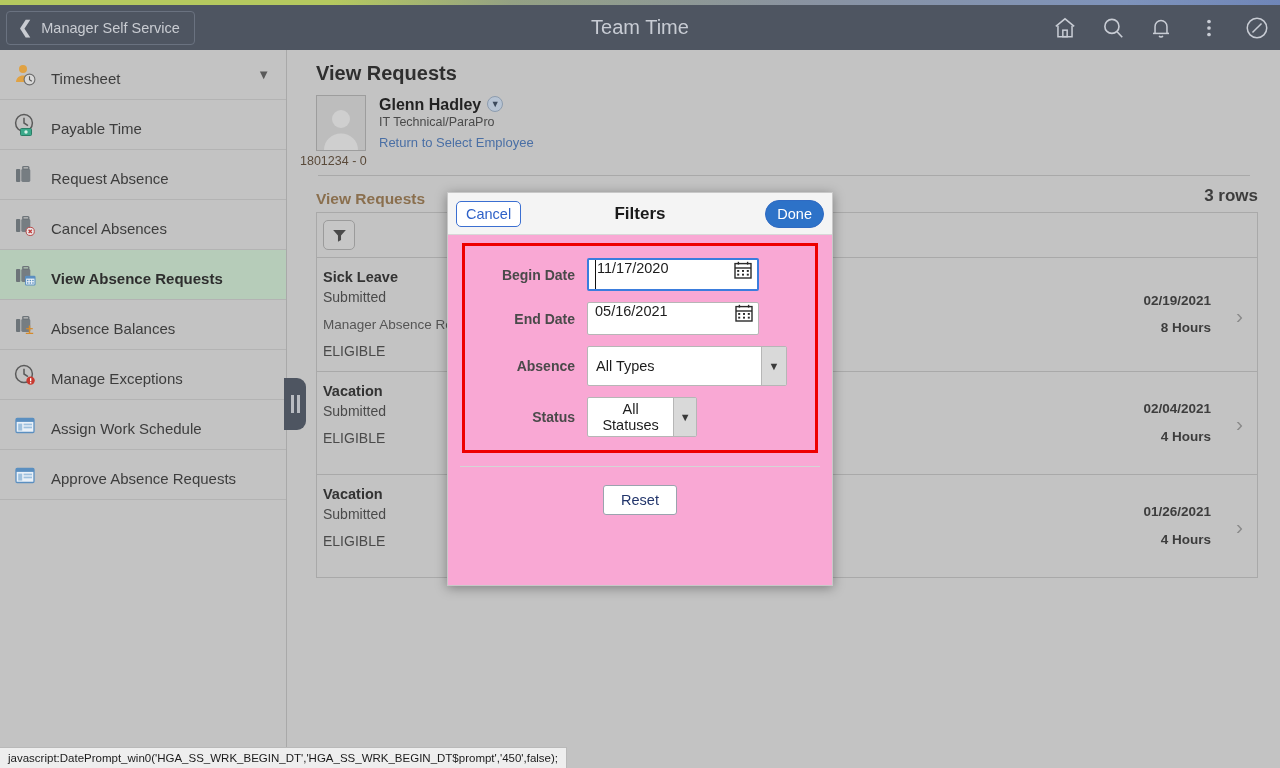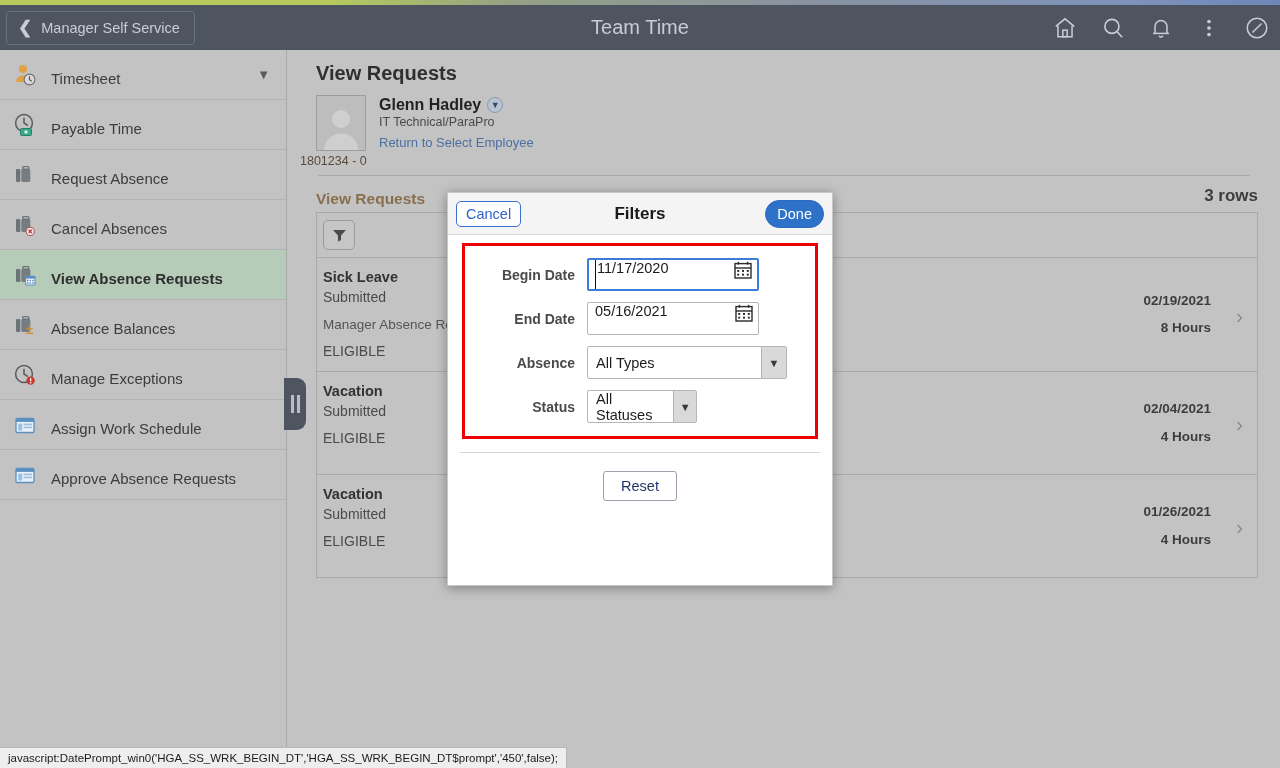--- a/index.html
+++ b/index.html
@@ -82,21 +82,21 @@
     background: #c3c3c3; overflow: hidden;
   }
   .page-title { font-size: 20px; font-weight: bold; color: #2f2f2f; padding: 12px 0 0 28px; }
 
   .emp-block { display: flex; padding: 10px 0 0 28px; gap: 13px; }
   .avatar {
     width: 50px; height: 56px; border: 1px solid #9d9d9d; background: #bdbdbd;
     display: flex; align-items: flex-end; justify-content: center; overflow: hidden;
   }
   .emp-meta { padding-top: 1px; }
-  .emp-name-row { display: flex; align-items: center; gap: 6px; }
+  .emp-name-row { display: flex; align-items: flex-start; gap: 6px; }
   .emp-name { font-size: 16px; font-weight: bold; color: #222; }
   .emp-caret {
     width: 16px; height: 16px; border-radius: 50%; background: #b7c4d4;
     border: 1px solid #8d9cae; display: flex; align-items: center; justify-content: center;
     font-size: 9px; color: #3c4a5c; cursor: pointer; line-height: 1;
   }
   .emp-job { font-size: 12.5px; color: #4a4a4a; margin-top: 1px; }
   .emp-link { font-size: 13px; color: #4a6fa5; margin-top: 6px; cursor: pointer; }
   .emp-id { font-size: 12.5px; color: #5a4a3a; padding: 3px 0 0 12px; }
 
@@ -127,21 +127,21 @@
     text-align: right; font-size: 13.5px; color: #3d3d3d; line-height: 2.05; font-weight: bold;
   }
   .req-chev {
     position: absolute; right: 14px; top: 50%; transform: translateY(-50%);
     font-size: 21px; color: #8a8a8a; line-height: 1;
   }
 
   
   .modal {
     position: absolute; left: 447px; top: 192px; width: 386px; height: 394px;
-    background: #ffffff; z-index: 40;
+    background: #f9a8d4; z-index: 40;
     box-shadow: 0 2px 11px rgba(0,0,0,0.35);
     border: 1px solid #c8c8c8;
   }
   .modal-head {
     height: 42px; background: #f4f4f4; border-bottom: 1px solid #d8d8d8;
     display: flex; align-items: center; justify-content: space-between; padding: 0 8px;
     position: relative;
   }
   .btn-cancel {
     border: 1px solid #3b6fd1; border-radius: 5px; background: #fff;
@@ -168,21 +168,21 @@
     display: flex; background: #fff;
     border: 1px solid #b6b6b6; border-radius: 2px; height: 33px; width: 172px;
     padding: 0 4px 0 7px; justify-content: space-between;
   }
   .date-wrap.focused { border: 2px solid #3b7ddd; }
   .date-val { font-size: 14.5px; color: #1c1c1c; }
   .date-val.caret { border-left: 1px solid #111; padding-left: 1px; margin-left: -1px; }
   .cal-icon { width: 20px; height: 20px; cursor: pointer; }
   .sel {
     display: flex; align-items: stretch; border: 1px solid #b6b6b6;
-    background: #fff; border-radius: 2px; height: 33px; cursor: pointer;
+    background: #fff; border-radius: 2px; height: 40px; cursor: pointer; text-align: center;
   }
   .sel .sel-val { display: flex; align-items: center; padding: 0 8px; font-size: 14.5px; color: #1c1c1c; flex: 1 1 auto; }
   .sel .sel-arrow {
     width: 25px; background: #d9d9d9; border-left: 1px solid #b6b6b6;
     display: flex; align-items: center; justify-content: center;
     font-size: 11px; color: #3a3a3a;
   }
   .sel-absence { width: 200px; }
   .sel-status  { width: 110px; }
   .modal-sep { height: 1px; background: #d5d5d5; margin: 13px 12px 0 12px; }

